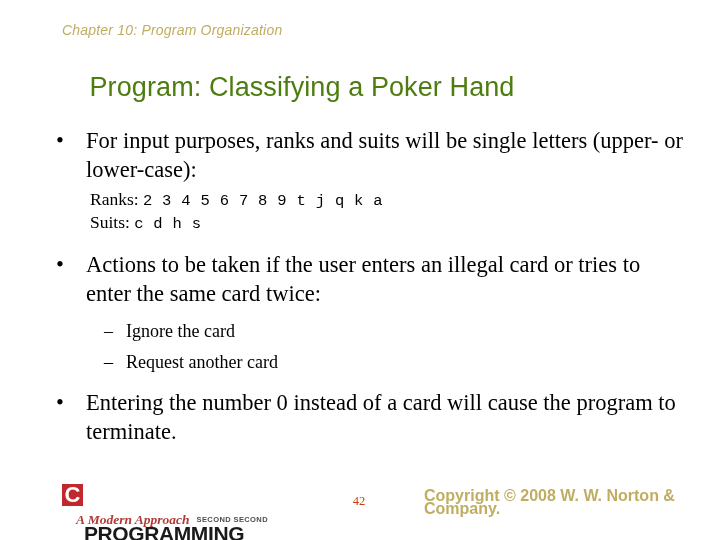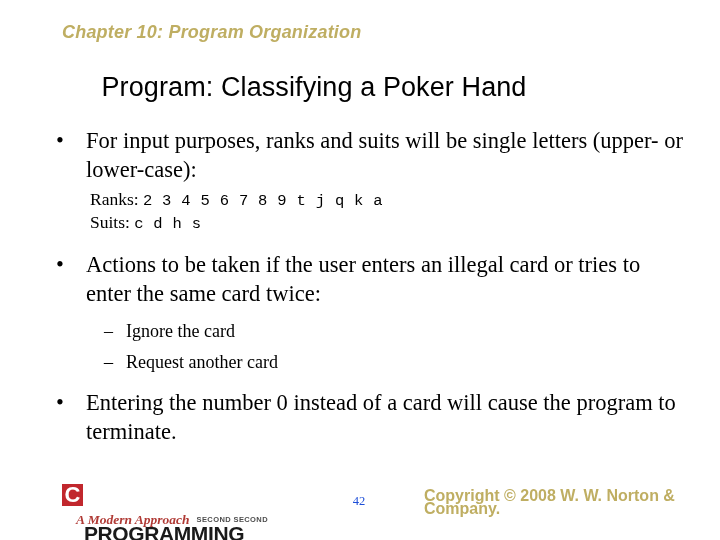--- a/index.html
+++ b/index.html
@@ -22,41 +22,40 @@
     background: #ffffff;
   }
 
   
   .chapter-header {
     position: absolute;
     left: 62px;
     top: 22px;
     font-family: "Liberation Sans", "DejaVu Sans", sans-serif;
     font-style: italic;
-    font-weight: bold;
-    font-size: 18px;
+    font-weight: normal;
+    font-size: 14px;
     letter-spacing: 0.2px;
     color: #bfae62;
     white-space: nowrap;
   }
 
   
   .slide-title {
     position: absolute;
     left: 0;
     top: 72px;
     width: 604px;
     text-align: center;
     font-family: "Liberation Sans", "DejaVu Sans", sans-serif;
     font-weight: normal;
     font-size: 27px;
-    color: #000000;
+    color: #4d7c0f;
     letter-spacing: 0.1px;
     white-space: nowrap;
-    padding-left: 12px;
   }
 
   
   .body-area {
     position: absolute;
     left: 48px;
     top: 126px;
     width: 636px;
   }
 
@@ -200,21 +199,21 @@
   }
 
   .page-number {
     position: absolute;
     left: 340px;
     top: 10px;
     width: 38px;
     text-align: center;
     font-family: "Liberation Serif", "DejaVu Serif", serif;
     font-size: 12.5px;
-    color: #1d4ed8;
+    color: #c2410c;
   }
 
   .copyright {
     position: absolute;
     left: 424px;
     top: 6px;
     width: 262px;
     font-family: "Liberation Sans", "DejaVu Sans", sans-serif;
     font-weight: bold;
     font-size: 16px;

